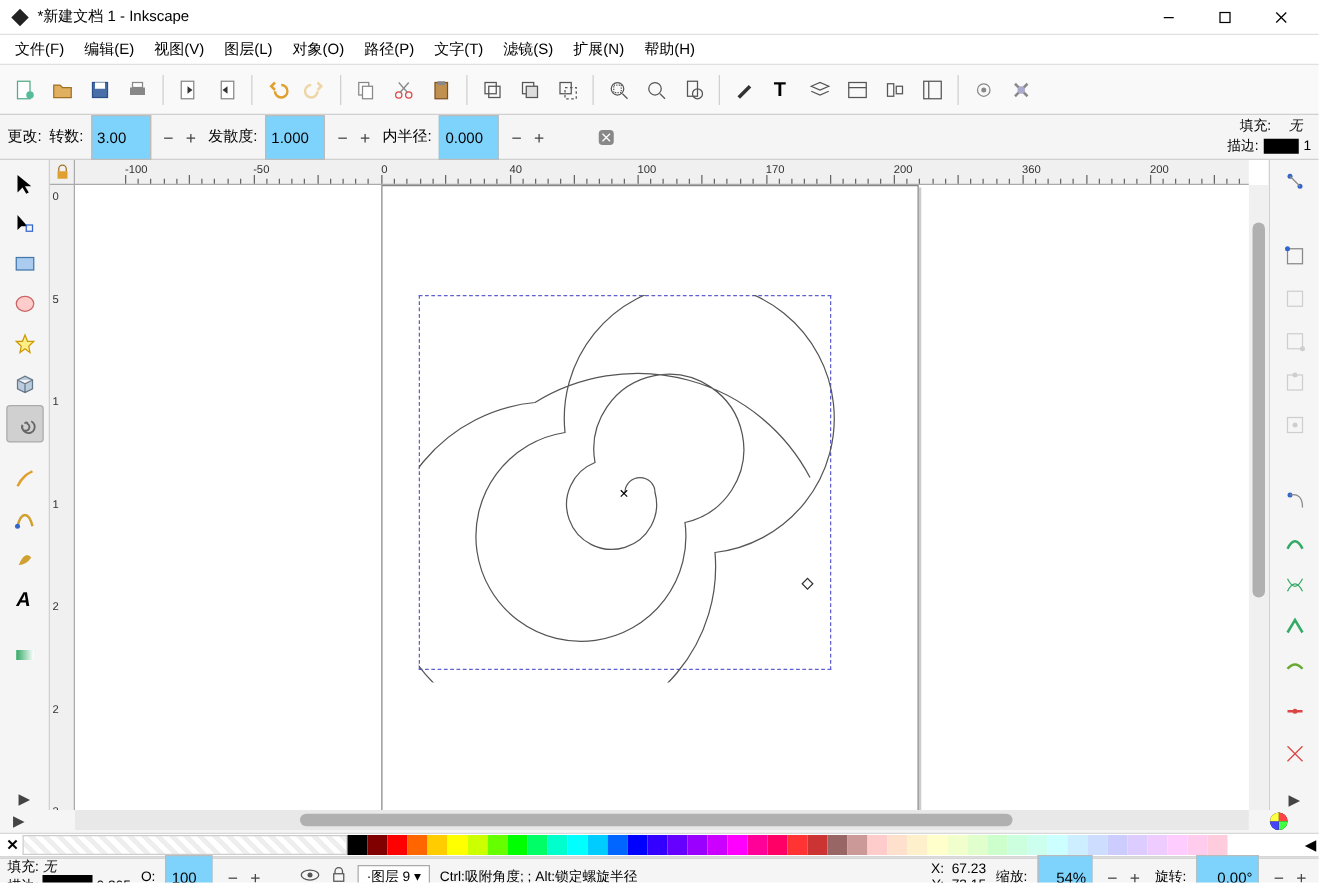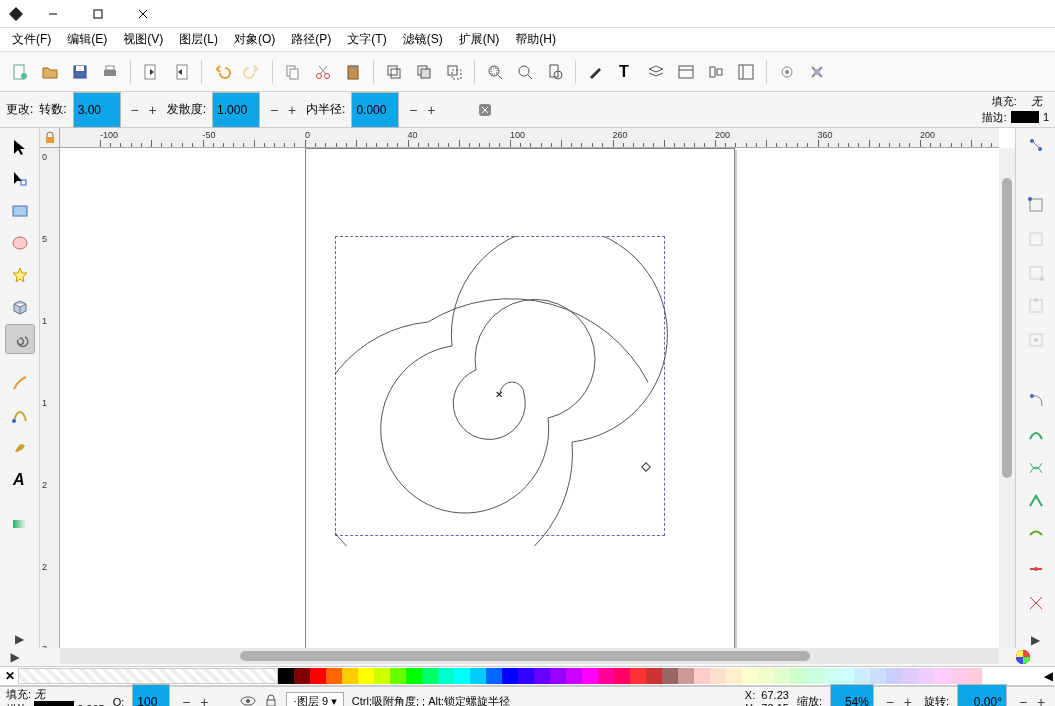--- a/index.html
+++ b/index.html
@@ -9,21 +9,21 @@
 .titlebar .title { flex: 1; font-size: 12px; }
 .winbtns { display: flex; gap: 0; }
 .winbtn { width: 45px; height: 28px; display: flex; align-items: center; justify-content: center; }
 .winbtn svg { width: 10px; height: 10px; }
 .menubar { height: 24px; background: #fff; display: flex; align-items: center; padding: 0 6px; gap: 4px; border-bottom: 1px solid #e0e0e0; }
 .menuitem { padding: 2px 6px; font-size: 12px; }
 .toolbar { height: 40px; background: #f9f9f9; display: flex; align-items: center; padding: 0 6px; gap: 2px; border-bottom: 1px solid #d0d0d0; }
 .tbtn { width: 28px; height: 28px; display: flex; align-items: center; justify-content: center; border: 1px solid transparent; border-radius: 2px; }
 .tsep { width: 1px; height: 24px; background: #d0d0d0; margin: 0 4px; }
 .toolopts { height: 36px; background: #f5f5f5; display: flex; align-items: center; padding: 0 6px; gap: 6px; border-bottom: 1px solid #d0d0d0; font-size: 12px; }
-.numfield { width: 48px; height: 36px; border: 1px solid #bbb; background: #0ea5e9; text-align: left; padding: 0 4px; font-size: 12px; }
+.numfield { width: 48px; height: 36px; border: 1px solid #bbb; background: #7dd3fc; text-align: left; padding: 0 4px; font-size: 12px; }
 .plusminus { display: flex; gap: 2px; }
 .pm { width: 16px; height: 16px; display:flex; align-items:center; justify-content:center; font-size: 14px; color:#444;}
 .main { display: flex; height: 520px; }
 .toolbox { width: 40px; background: #f5f5f5; border-right: 1px solid #d0d0d0; display: flex; flex-direction: column; align-items: center; padding-top: 4px; gap: 2px; }
 .tool { width: 30px; height: 30px; display: flex; align-items: center; justify-content: center; border: 1px solid transparent; border-radius: 3px; }
 .tool.active { background: #d0d0d0; border: 1px solid #aaa; }
 .rulerarea { flex: 1; display: flex; flex-direction: column; position: relative; }
 .hruler { height: 20px; background: #f0f0f0; border-bottom: 1px solid #aaa; position: relative; overflow: hidden; margin-left: 20px; margin-right: 16px; }
 .lockcorner { position: absolute; left: 0; top: 0; width: 20px; height: 20px; background: #f0f0f0; border-right:1px solid #aaa; border-bottom:1px solid #aaa; display:flex; align-items:center; justify-content:center; }
 .canvwrap { flex: 1; display: flex; }
@@ -50,20 +50,21 @@
 .chev { width:14px; height:18px; display:flex; align-items:center; justify-content:center; color:#444;}
 .rultick { position:absolute; background:#666;}
 </style>
 </head>
 <body>
 
 <div class="titlebar">
   <svg class="ico" viewBox="0 0 16 16">
       <polygon points="8,1 15,8 8,15 1,8" fill="#222"></polygon>
     </svg>
+  <span class="title">*新建文档 1 - Inkscape</span>
   <div class="winbtns">
     <div class="winbtn">
         <svg viewBox="0 0 10 10">
           <line x1="1" y1="5" x2="9" y2="5" stroke="#000"></line>
         </svg>
       </div>
     <div class="winbtn">
         <svg viewBox="0 0 10 10">
           <rect x="1" y="1" width="8" height="8" fill="none" stroke="#000"></rect>
         </svg>
@@ -422,21 +423,21 @@
         <div class="rultick" style="left: 450px; top: 12px; width: 1px; height: 8px;"></div>
         <div class="rultick" style="left: 460.2px; top: 15px; width: 1px; height: 5px;"></div>
         <div class="rultick" style="left: 470.4px; top: 15px; width: 1px; height: 5px;"></div>
         <div class="rultick" style="left: 480.6px; top: 15px; width: 1px; height: 5px;"></div>
         <div class="rultick" style="left: 490.8px; top: 15px; width: 1px; height: 5px;"></div>
         <div class="rultick" style="left: 501px; top: 12px; width: 1px; height: 8px;"></div>
         <div class="rultick" style="left: 511.2px; top: 15px; width: 1px; height: 5px;"></div>
         <div class="rultick" style="left: 521.4px; top: 15px; width: 1px; height: 5px;"></div>
         <div class="rultick" style="left: 531.6px; top: 15px; width: 1px; height: 5px;"></div>
         <div class="rultick" style="left: 541.8px; top: 15px; width: 1px; height: 5px;"></div>
-        <span class="tick htick" style="left: 552.5px;">260</span>
+        <span class="tick htick" style="left: 552.5px;">170</span>
         <div class="rultick" style="left: 552.5px; top: 12px; width: 1px; height: 8px;"></div>
         <div class="rultick" style="left: 562.7px; top: 15px; width: 1px; height: 5px;"></div>
         <div class="rultick" style="left: 572.9px; top: 15px; width: 1px; height: 5px;"></div>
         <div class="rultick" style="left: 583.1px; top: 15px; width: 1px; height: 5px;"></div>
         <div class="rultick" style="left: 593.3px; top: 15px; width: 1px; height: 5px;"></div>
         <div class="rultick" style="left: 603.5px; top: 12px; width: 1px; height: 8px;"></div>
         <div class="rultick" style="left: 613.7px; top: 15px; width: 1px; height: 5px;"></div>
         <div class="rultick" style="left: 623.9px; top: 15px; width: 1px; height: 5px;"></div>
         <div class="rultick" style="left: 634.1px; top: 15px; width: 1px; height: 5px;"></div>
         <div class="rultick" style="left: 644.3px; top: 15px; width: 1px; height: 5px;"></div>

